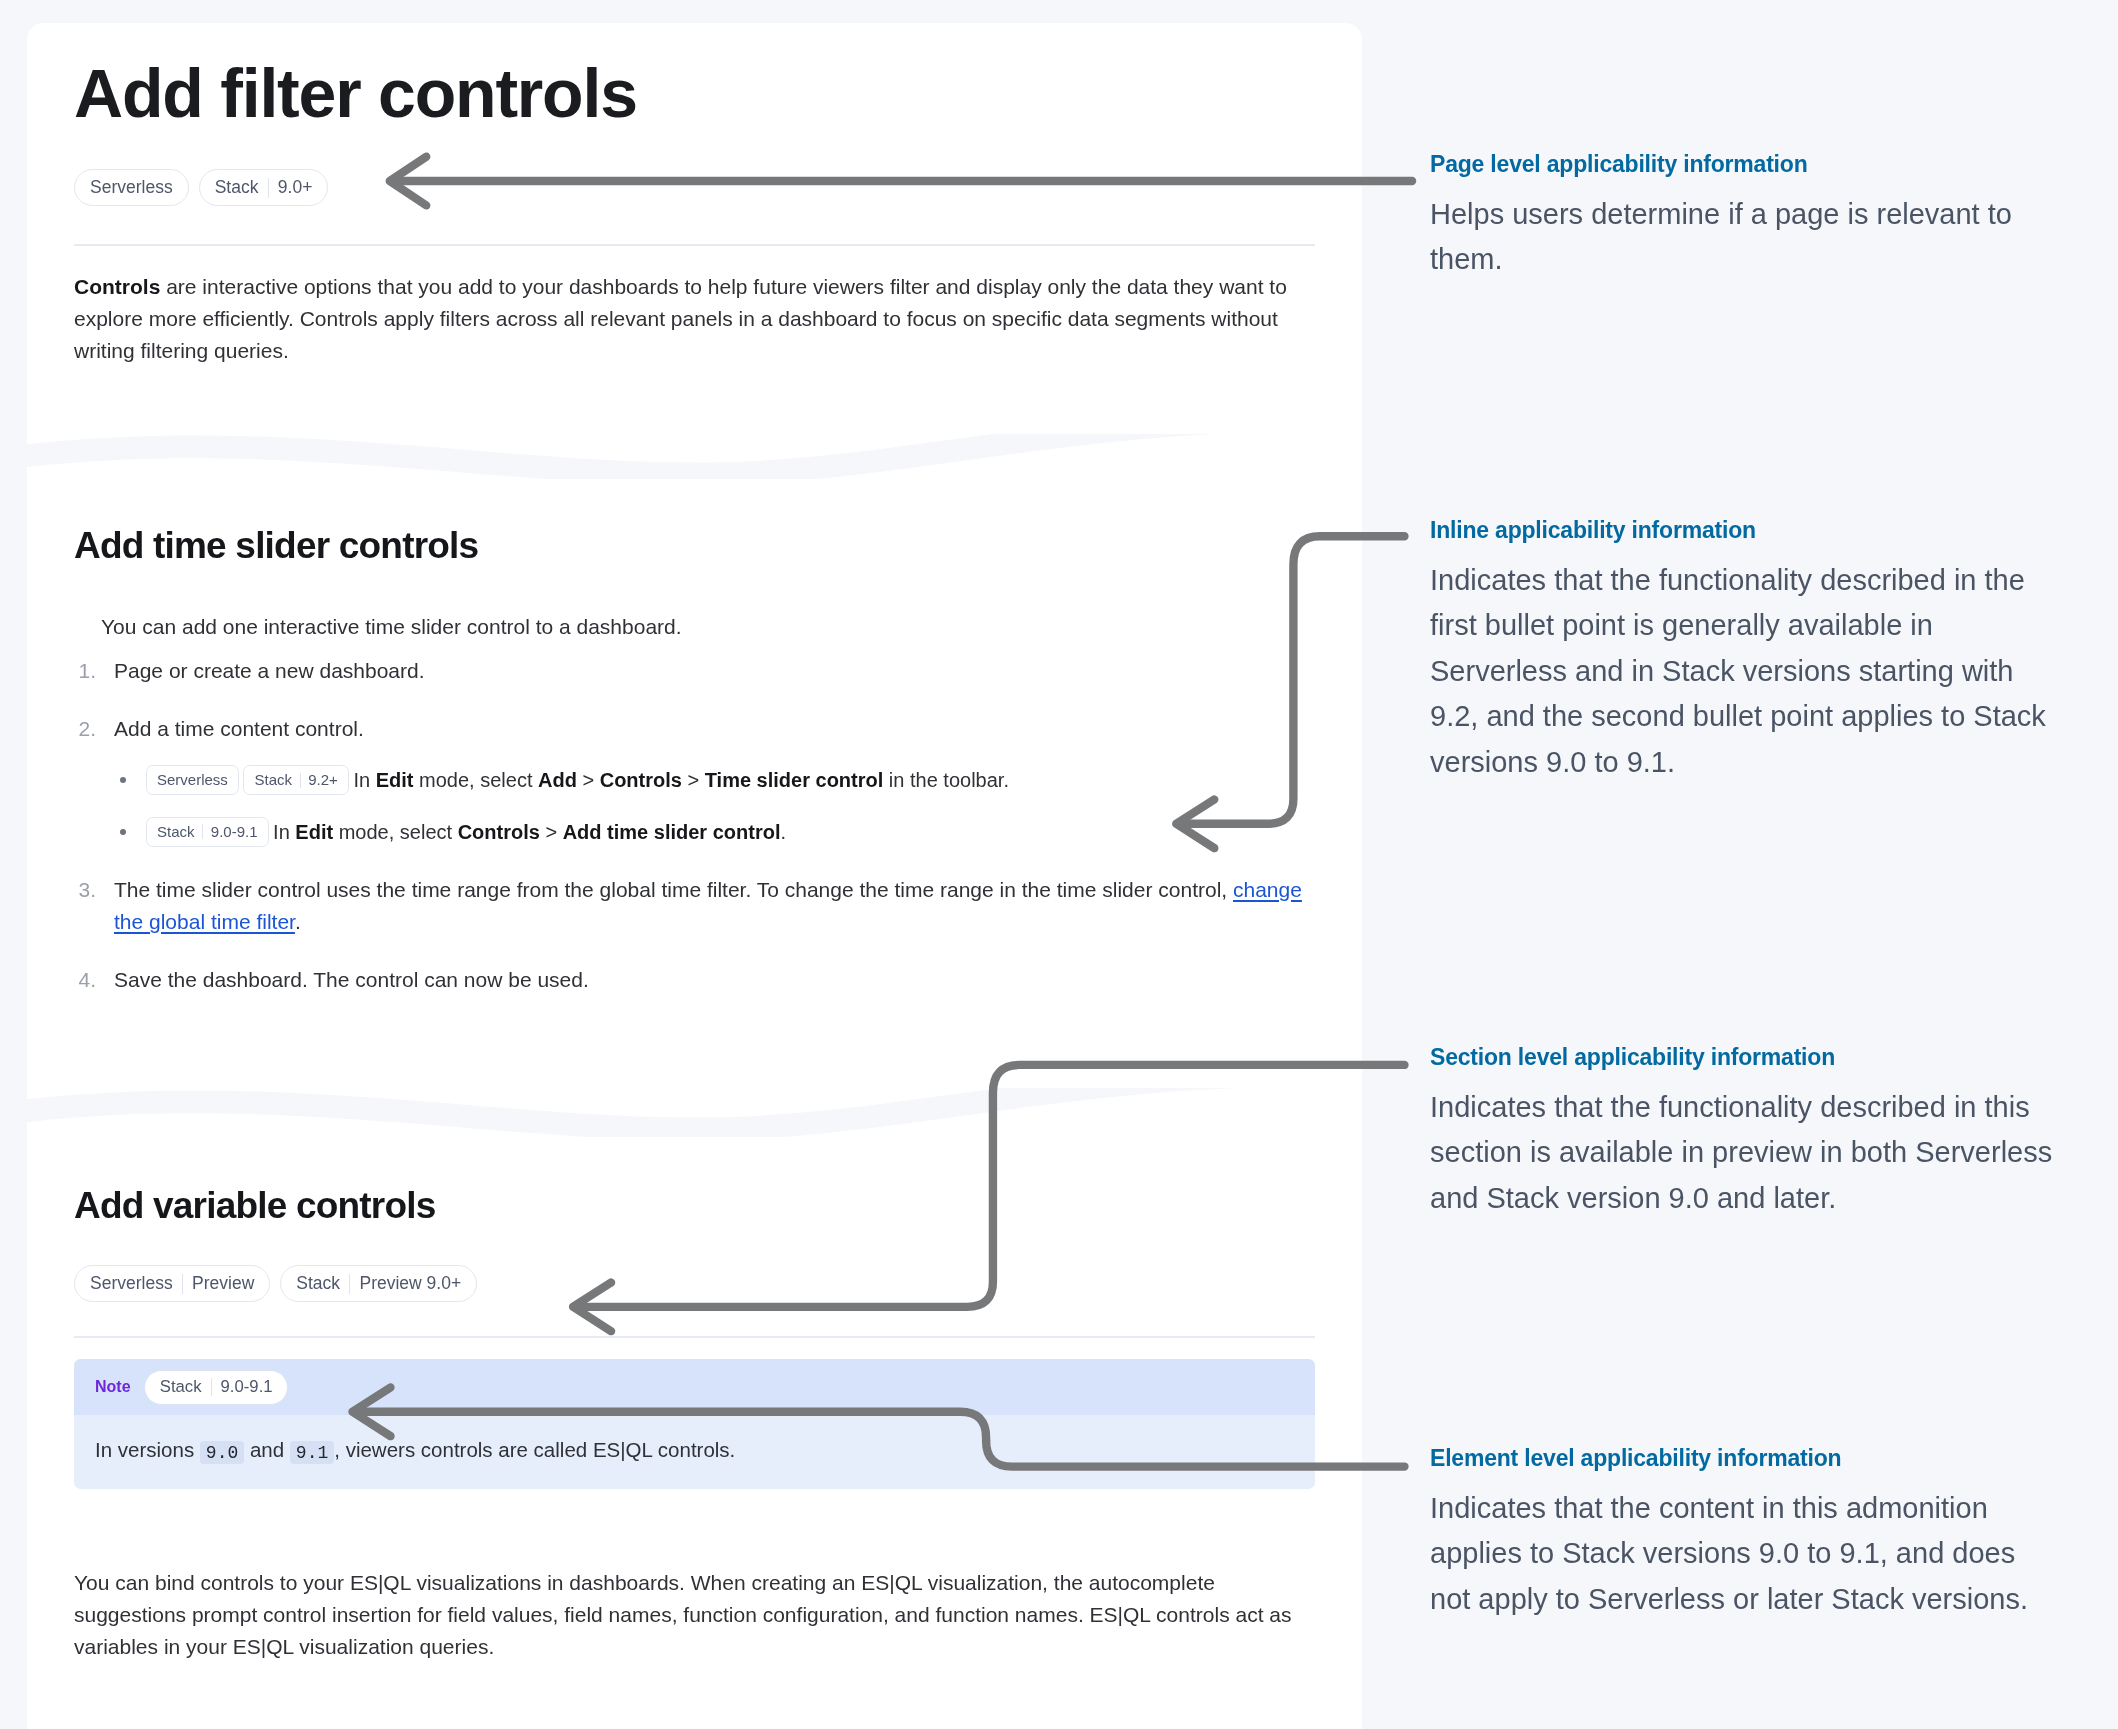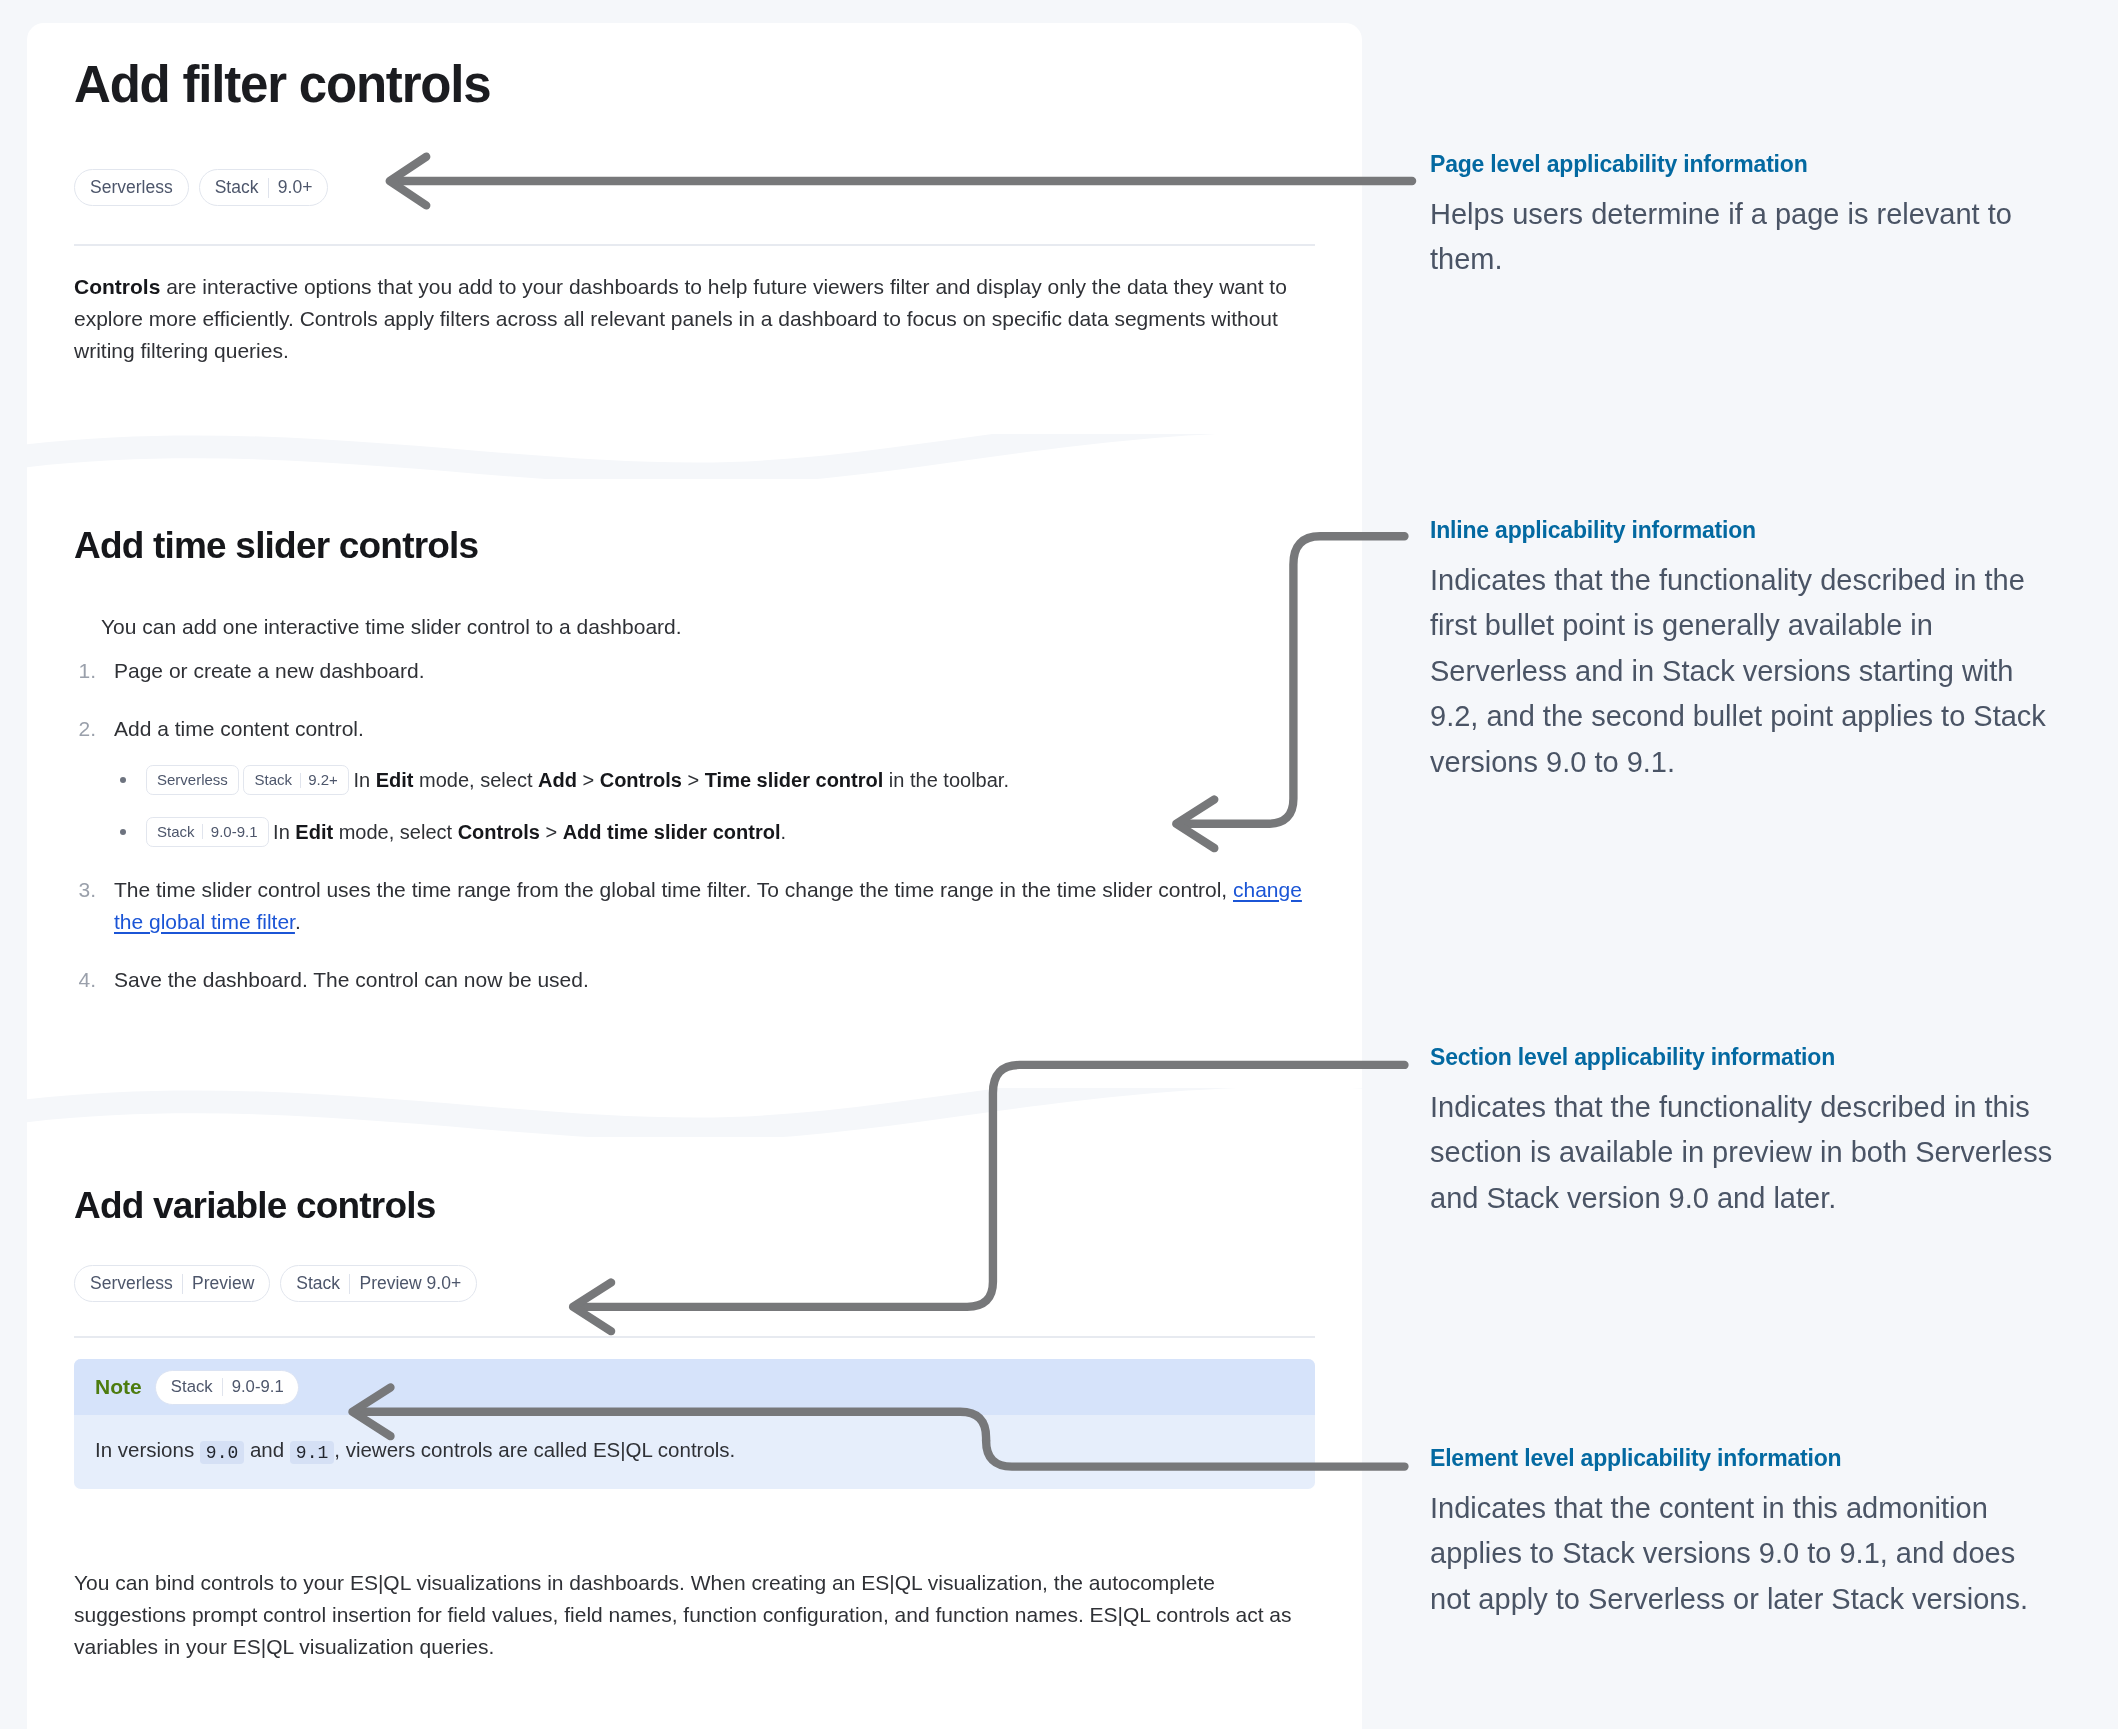--- a/index.html
+++ b/index.html
@@ -24,21 +24,21 @@
   #card-2{top:456px;height:609px;}
   #card-3{top:1114px;height:592px;border-radius:0 0 0 0;}
 
   .wave{position:absolute;left:0;width:1335px;height:auto;}
   #wave-1{top:380px;}
   #wave-2{top:1035px;}
 
   
   h1.page-title{
     position:absolute;left:47px;top:34px;margin:0;
-    font-size:51px;line-height:1.08;font-weight:700;
+    font-size:68px;line-height:1.08;font-weight:700;
     letter-spacing:-1.2px;color:#1b1c20;
   }
   h2.section-title{
     margin:0;font-size:37px;line-height:1.1;font-weight:700;
     letter-spacing:-0.8px;color:#16171b;
   }
   p.body, li.body{
     font-size:21px;line-height:1.52;color:#2f3136;
   }
   .divider{
@@ -105,21 +105,21 @@
 
   
   .note-box{
     position:absolute;border-radius:6.8px;overflow:hidden;
     background:#e6eefb;
   }
   .note-head{
     display:flex;align-items:center;gap:13.7px;
     height:56px;padding:0 21px;background:#d6e3fa;
   }
-  .note-title{font-size:21px;font-weight:700;color:#4d7c0f;}
+  .note-title{font-size:16px;font-weight:700;color:#6d28d9;}
   .note-body{padding:20px 21px 23px 21px;font-size:20.5px;line-height:1.5;color:#2f3136;}
   code.ver{
     font-family:"Liberation Mono", monospace;
     background:#d5e0f5;border-radius:3.8px;padding:1.5px 6px;font-size:18px;color:#22262e;
   }
 
   
   .ann{position:absolute;width:631px;left:1430px;}
   .ann h3{
     margin:0 0 13.7px 0;font-size:23px;font-weight:700;letter-spacing:-0.2px;color:#0369a1;

